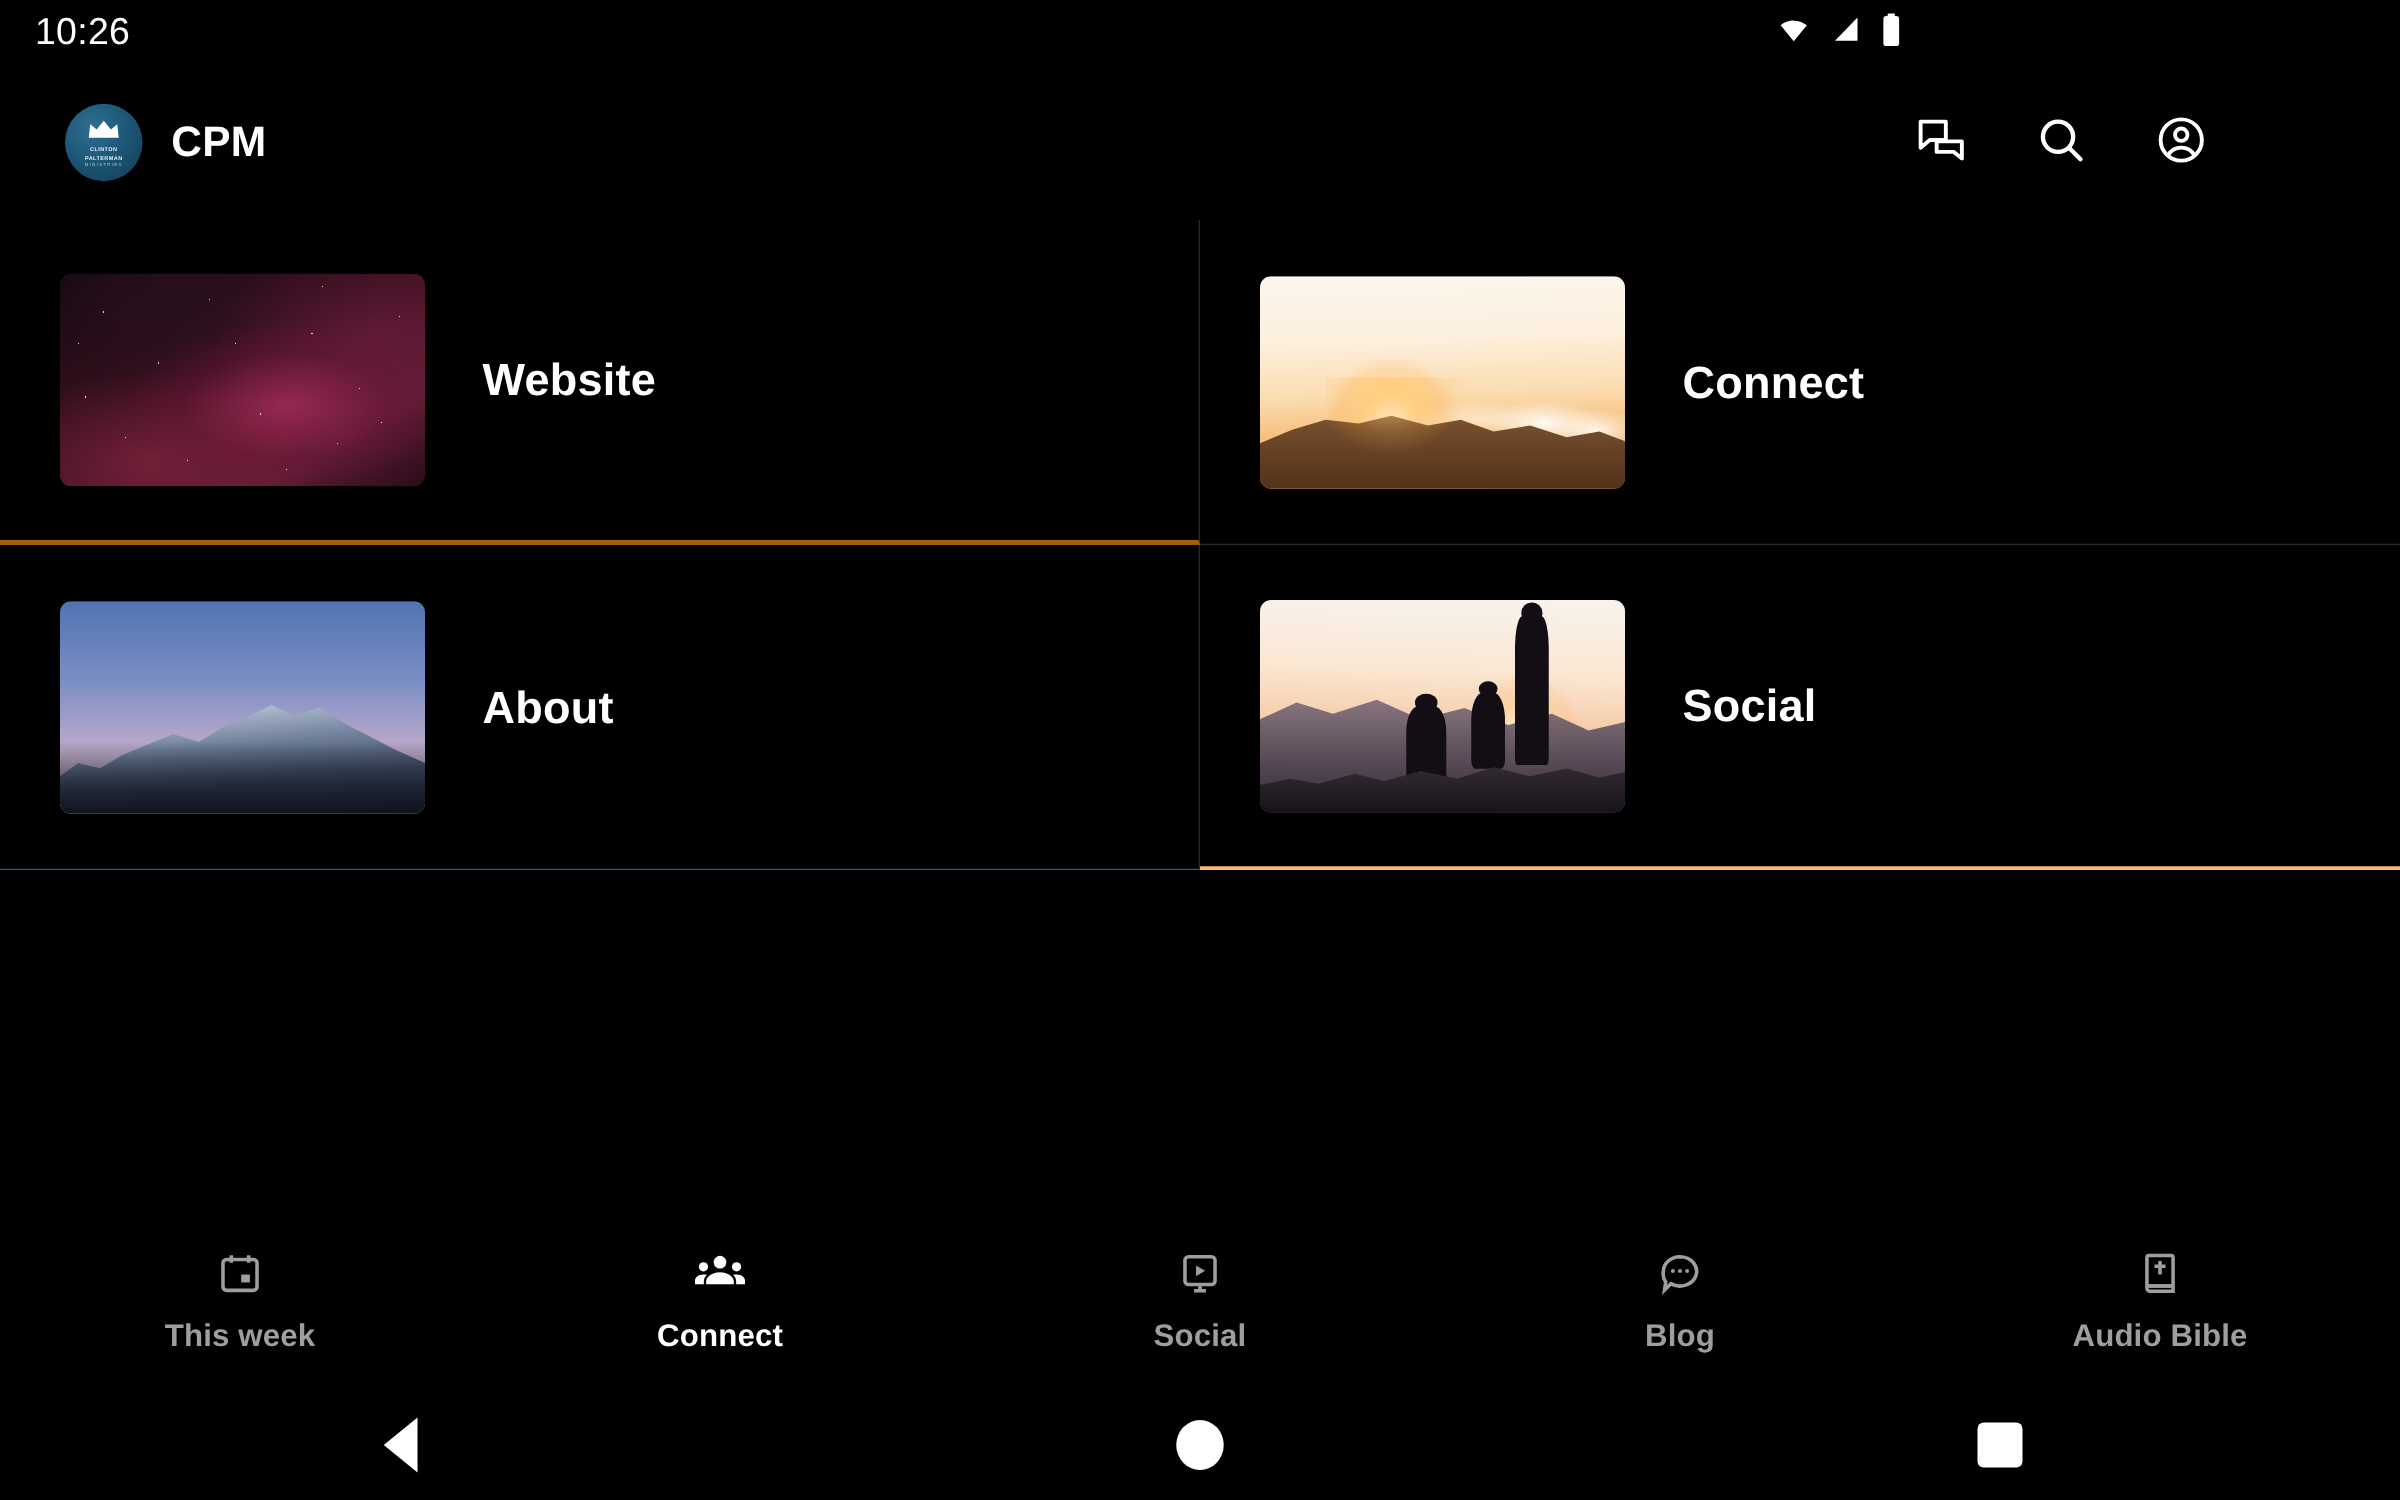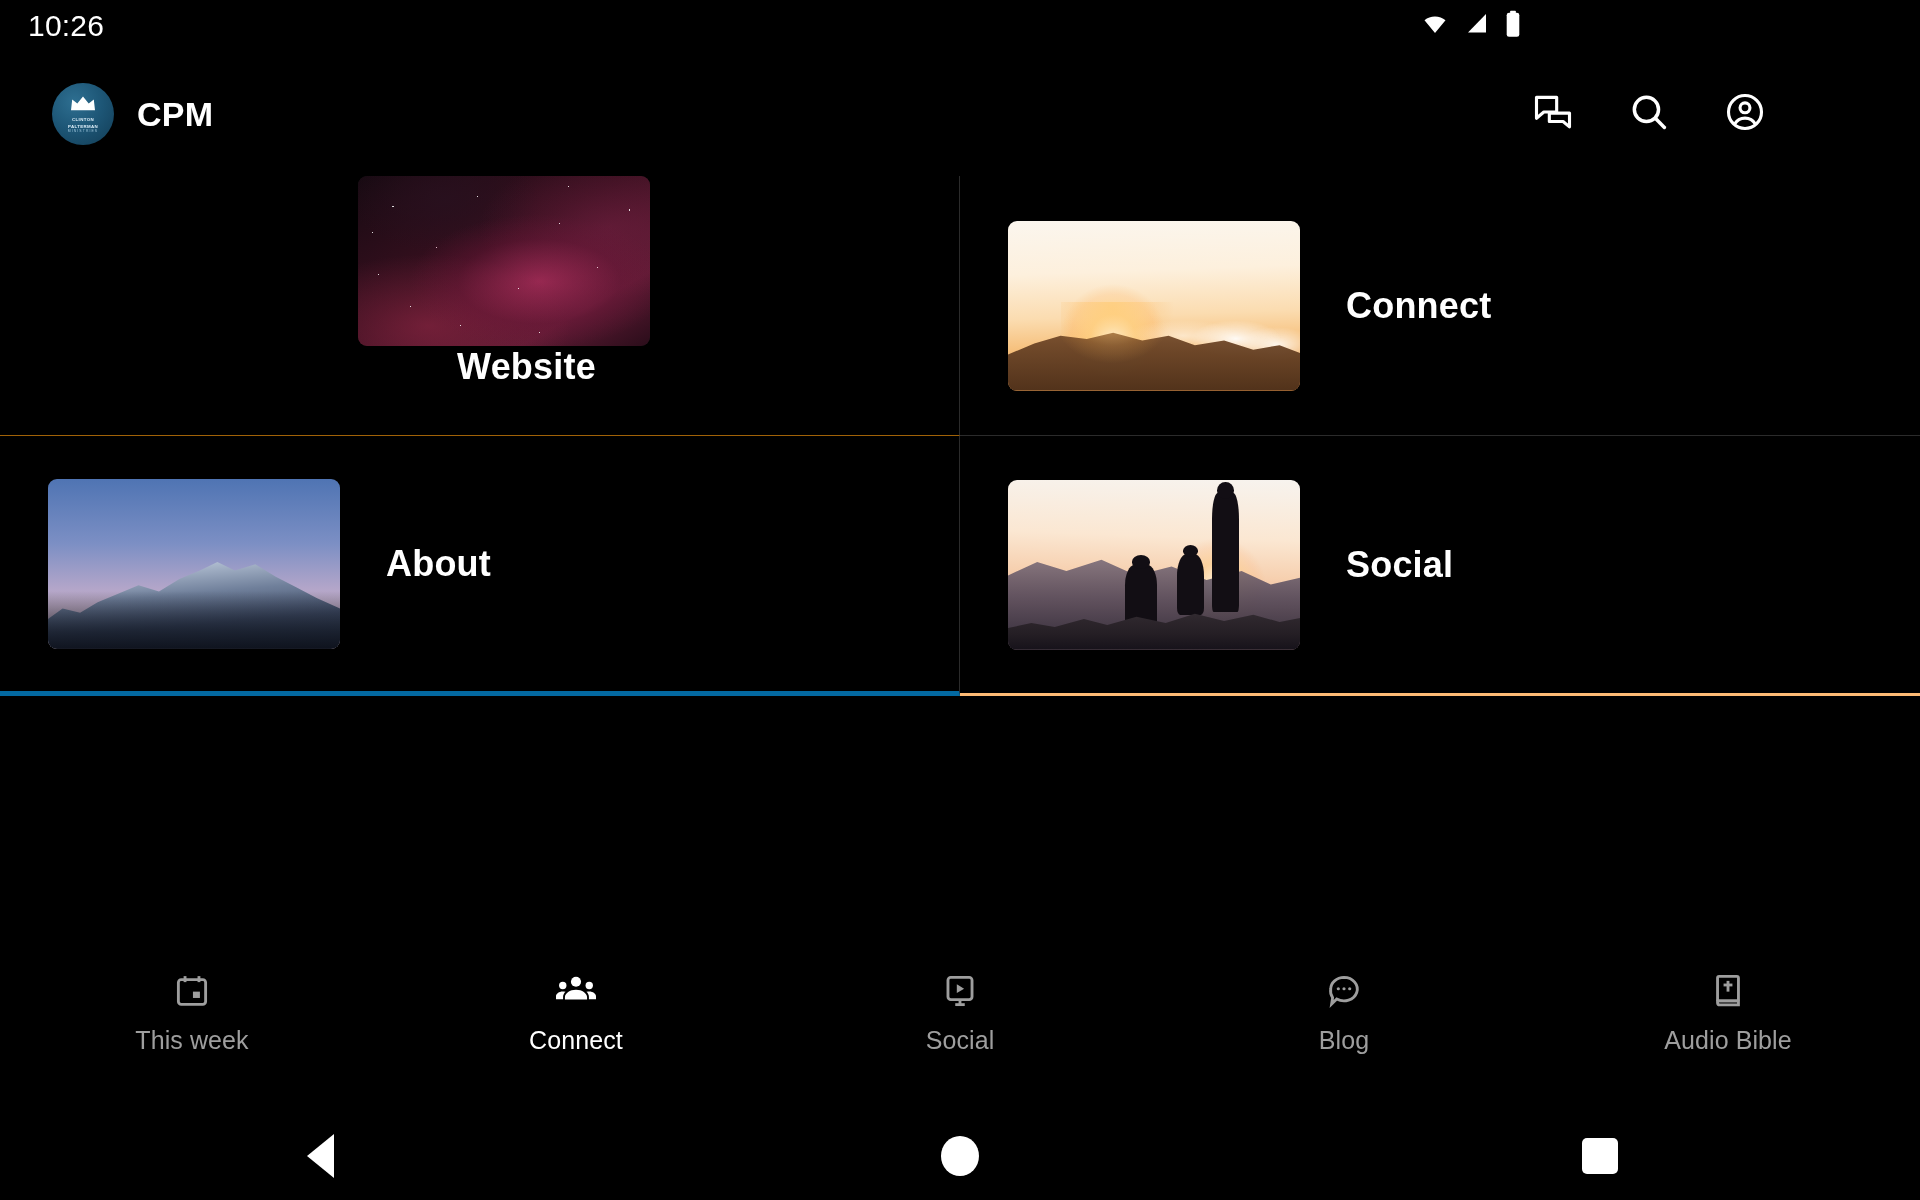--- a/index.html
+++ b/index.html
@@ -47,23 +47,23 @@
 
   
   #grid{
     position:absolute; left:0; top:176px; width:1920px; height:520px;
     display:grid; grid-template-columns:1fr 1fr; grid-template-rows:1fr 1fr;
   }
   .cell{
     display:flex; align-items:center; position:relative; cursor:pointer;
     padding-left:48px;
   }
-  .cell.c0{ border-right:1px solid #2b2b2b; border-bottom:1px solid #a16207;flex-direction:column; }
+  .cell.c0{ border-right:1px solid #2b2b2b; border-bottom:4px solid #a16207; }
   .cell.c1{ border-bottom:1px solid #2b2b2b; }
-  .cell.c2{ border-right:1px solid #2b2b2b; border-bottom:5px solid #0369a1; }
+  .cell.c2{ border-right:1px solid #2b2b2b; border-bottom:1px solid #0369a1; }
   .cell.c3{ border-bottom:3px solid #fdba74; }
   .thumb{
     width:292px; height:170px; border-radius:9px; flex:0 0 auto;
     overflow:hidden; position:relative; background:#111;
   }
   .cell-label{
     color:#fff; font-size:36px; font-weight:700; letter-spacing:.2px;
     margin-left:46px;
   }
 
@@ -151,21 +151,21 @@
   .fig.standing{ left:70%; top:8%; width:9%; height:70%; border-radius:22% 22% 6% 6%; }
   .fig.standing:after{ content:""; position:absolute; left:18%; top:-9%; width:64%; height:14%; background:#120e14; border-radius:50%; }
   .fig.sitting{ left:40%; top:50%; width:11%; height:40%; border-radius:30% 30% 10% 10%; }
   .fig.sitting:after{ content:""; position:absolute; left:22%; top:-14%; width:58%; height:20%; background:#120e14; border-radius:50%; }
   .fig.crouch{ left:58%; top:44%; width:9%; height:36%; border-radius:36% 36% 12% 12%; }
   .fig.crouch:after{ content:""; position:absolute; left:20%; top:-15%; width:60%; height:20%; background:#120e14; border-radius:50%; }
 
   
   #bottomnav{
     position:absolute; left:0; bottom:88px; width:1920px; height:140px;
-    display:flex; align-items:flex-start;
+    display:flex; align-items:center;font-weight:bold;
   }
   .navitem{
     flex:1; display:flex; flex-direction:column; align-items:center; gap:12px;
     cursor:pointer;
   }
   .navitem .lbl{ font-size:25px; letter-spacing:.1px; }
   .navitem.inactive .lbl{ color:#9e9e9e; }
   .navitem.active .lbl{ color:#ffffff; }
 
   

